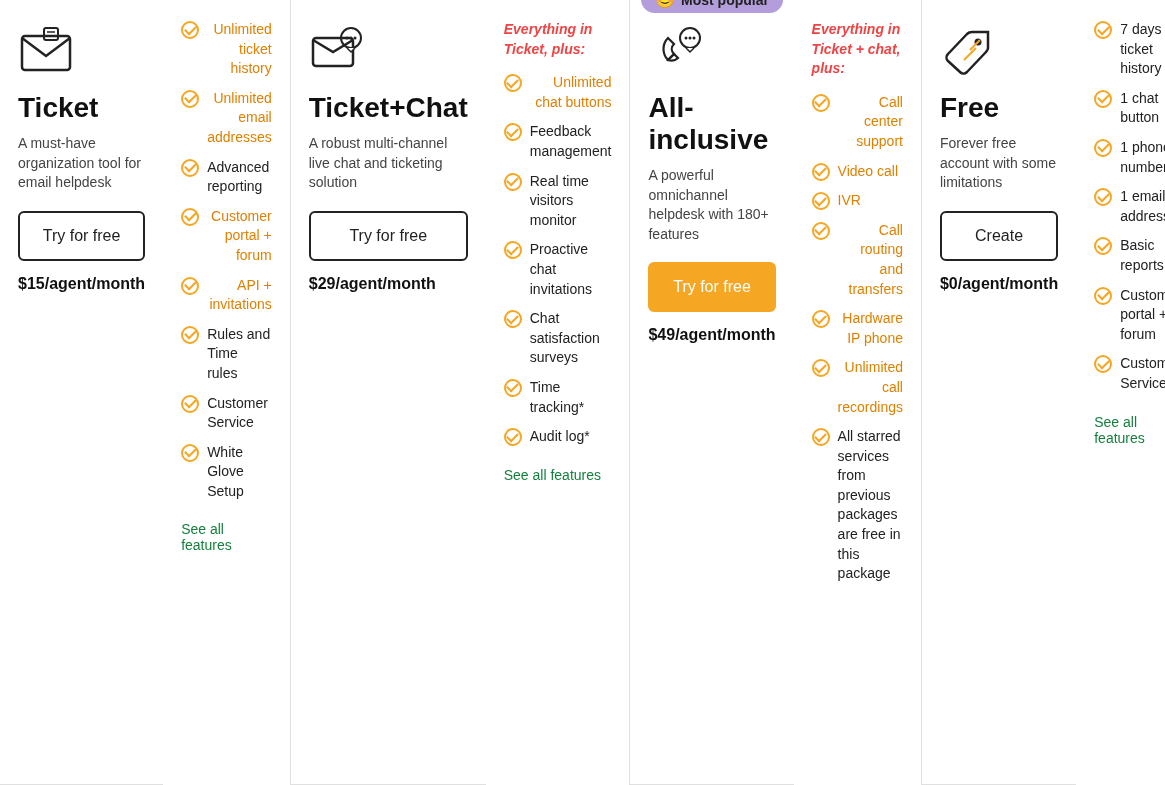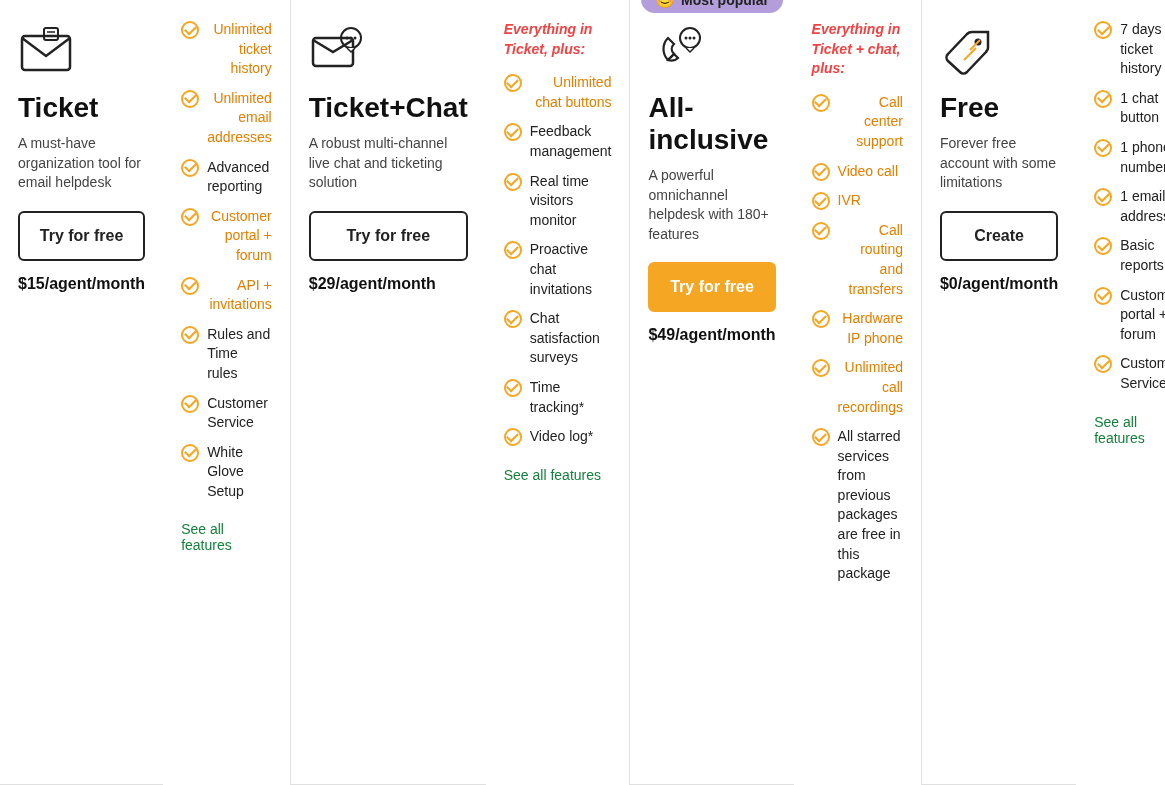--- a/index.html
+++ b/index.html
@@ -45,21 +45,21 @@
       min-height: 40px;
     }
     .plan-btn {
       display: block;
       width: 100%;
       padding: 14px 10px;
       border: 2px solid #222;
       background: #fff;
       border-radius: 6px;
       font-size: 16px;
-      font-weight: 700;
+      font-weight: 400;
       cursor: pointer;
       margin-bottom: 14px;
       text-align: center;
     }
     .plan-btn.orange {
       background: #f5a623;
       border-color: #f5a623;
       color: #fff;
     }
     .plan-btn.default {
@@ -216,21 +216,21 @@
           <div class="feature-check"></div>
           <span>Proactive chat invitations</span>
         </div><div class="feature-item">
           <div class="feature-check"></div>
           <span>Chat satisfaction surveys</span>
         </div><div class="feature-item">
           <div class="feature-check"></div>
           <span>Time tracking*</span>
         </div><div class="feature-item">
           <div class="feature-check"></div>
-          <span>Video log*</span>
+          <span>Audit log*</span>
         </div><span class="see-all">See all features</span></div>
     </div>
     <div class="plan-col">
       <div class="plan-top">
         <div class="most-popular-badge">
           <span style="font-size:16px">😊</span>
           <span>Most popular</span>
         </div>
         <div class="plan-icon"><svg viewBox="0 0 56 56" fill="none" xmlns="http://www.w3.org/2000/svg" width="56" height="56">
       <path d="M20 36 C14 30 14 20 20 14 L26 20 C23 23 23 27 26 30 Z" stroke="#222" stroke-width="2.2" fill="none"></path>

